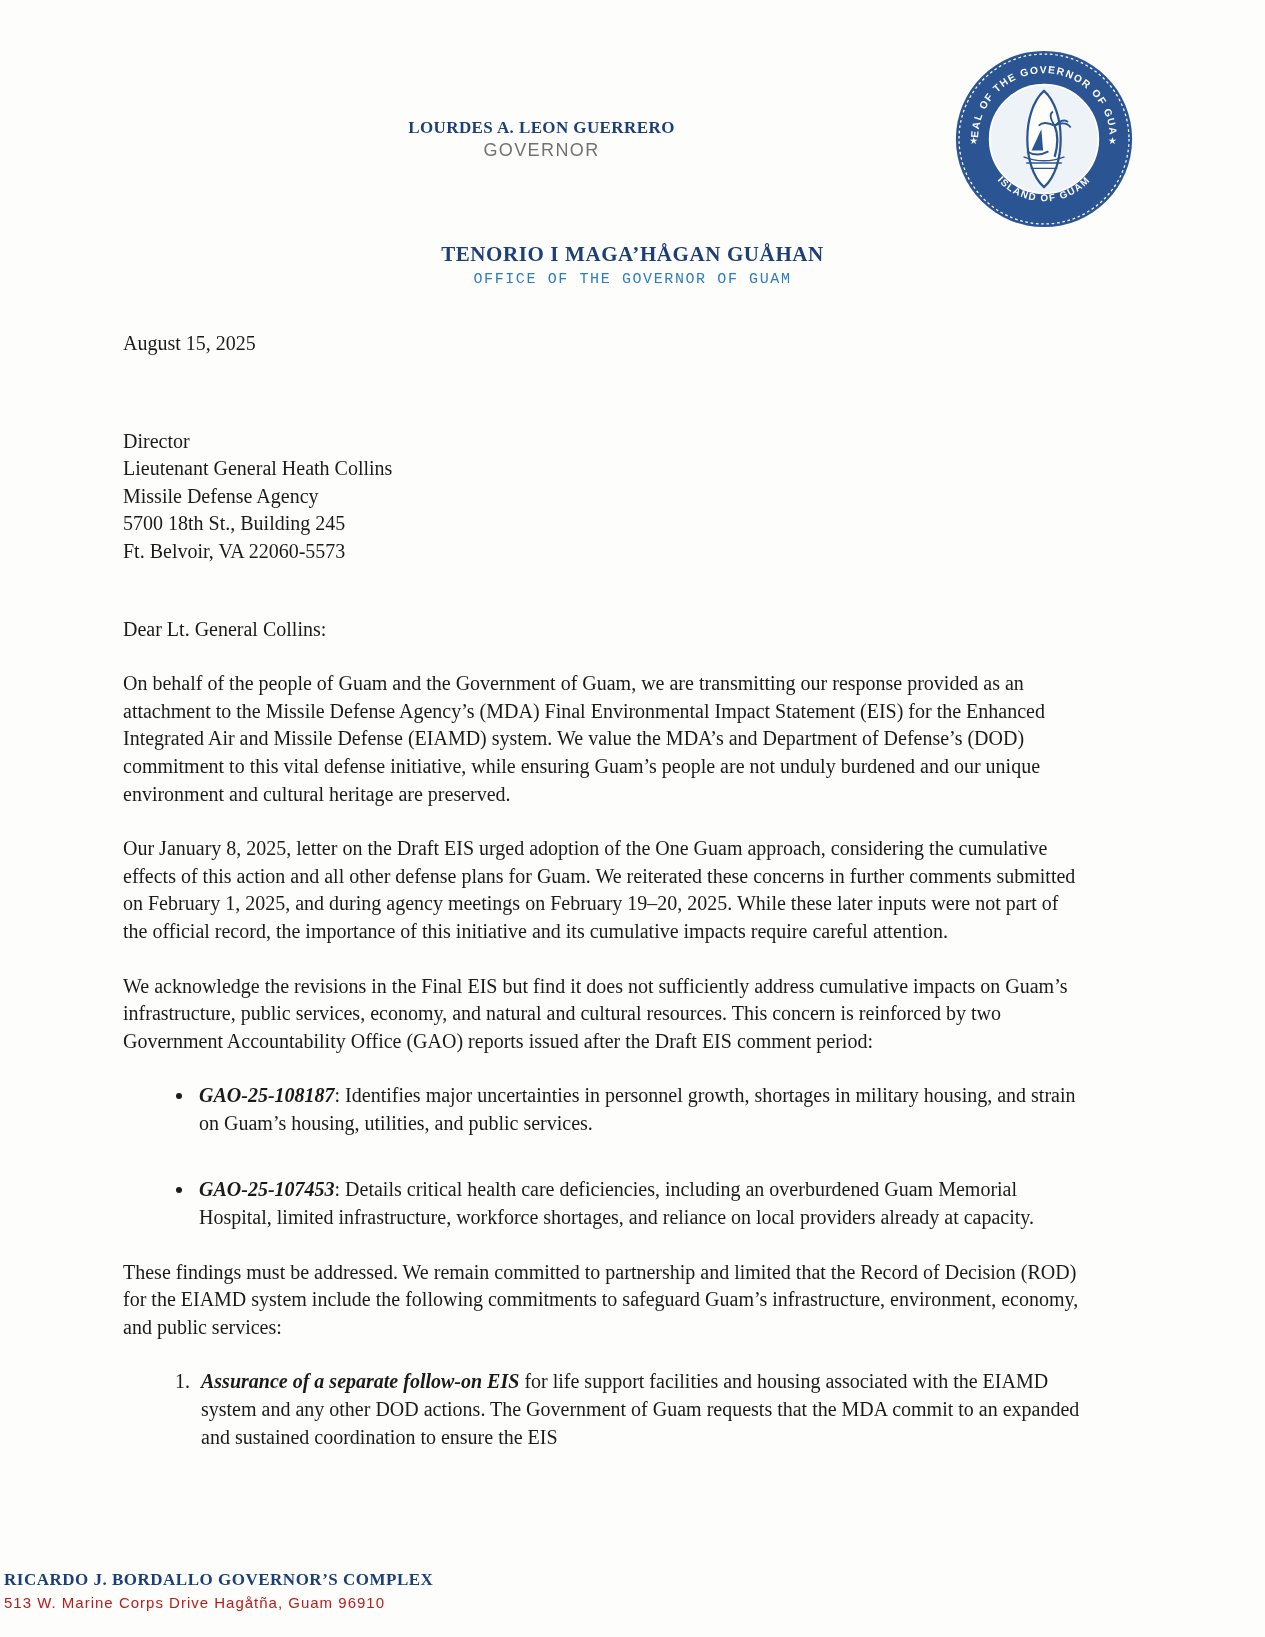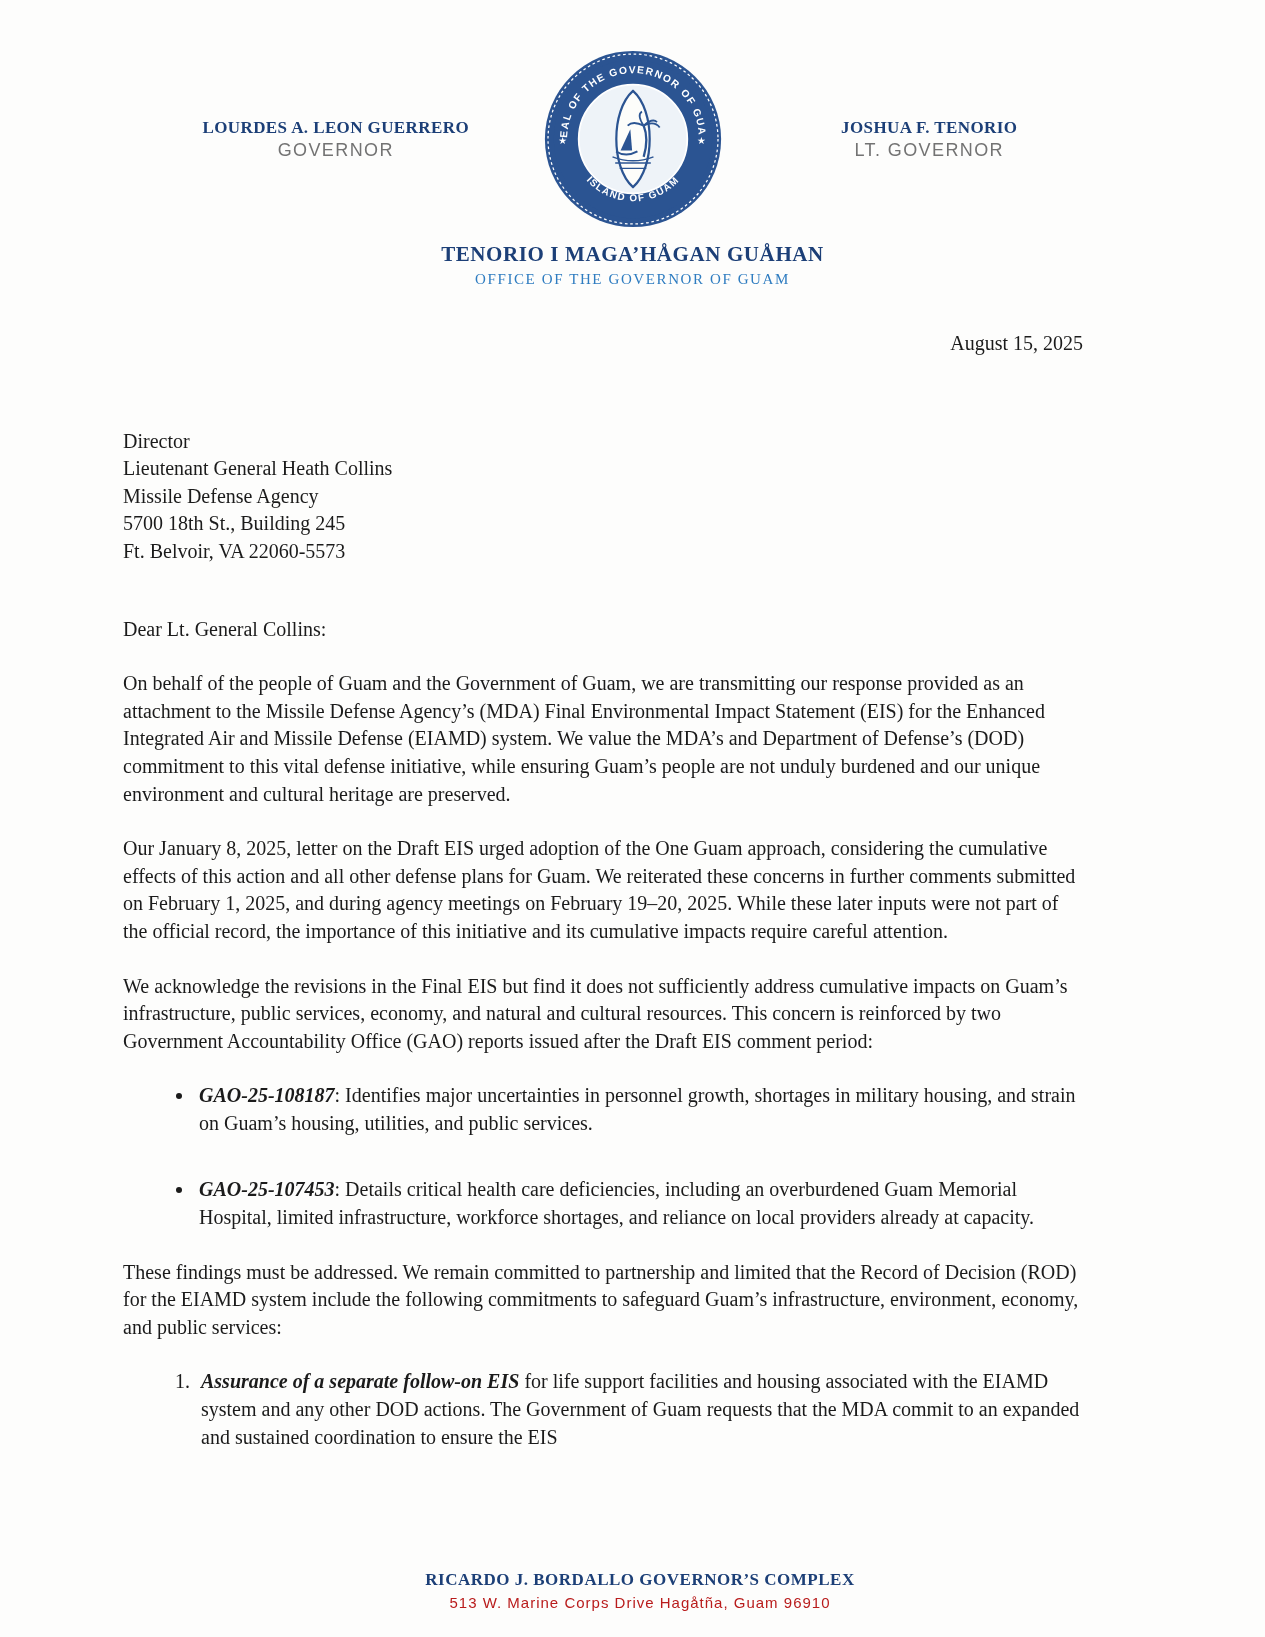--- a/index.html
+++ b/index.html
@@ -26,49 +26,49 @@
     font-family:"Liberation Sans",sans-serif;
     font-size:18px;letter-spacing:1.4px;color:#737373;margin-top:2px;
   }
   .seal-wrap{width:182px;flex:0 0 auto;display:flex;justify-content:center;}
 
   .office-lines{text-align:center;margin-top:14px;}
   .office-chamorro{
     font-weight:bold;font-size:21px;letter-spacing:.6px;color:#1c3f77;
   }
   .office-english{
-    font-family:Liberation Serif, serif;
+    font-family:Liberation Mono, monospace;
     font-size:15px;letter-spacing:1.6px;color:#2e7cc0;margin-top:4px;
   }
 
   
   .letter-body{
     padding:0 182px 0 123px;
     font-size:20px;line-height:1.38;
   }
-  .date{margin-top:42px;text-align:right;}
+  .date{margin-top:42px;}
   .recipient{margin-top:70px;}
   .salutation{margin-top:50px;}
   p.para{margin:27px 0 0 0;}
   .bold{font-weight:bold;font-style:italic;}
 
   ul.bullets{
     margin:27px 0 0 0;padding-left:72px;list-style:disc;
   }
   ul.bullets li{padding-left:4px;}
   ul.bullets li + li{margin-top:39px;}
 
   ol.numbered{
     margin:27px 0 0 0;padding-left:72px;list-style:decimal;
   }
   ol.numbered li{padding-left:6px;}
 
   
   .footer{
-    position:absolute;left:15px;right:0;bottom:26px;text-align:center;
+    position:absolute;left:4px;right:0;bottom:26px;text-align:left;
   }
   .footer-line1{
     font-weight:bold;font-size:17px;letter-spacing:.5px;color:#1c3f77;
   }
   .footer-line2{
     font-family:"Liberation Sans",sans-serif;
     font-size:15px;letter-spacing:1px;color:#b91c1c;margin-top:4px;
   }
 </style>
 </head>
@@ -107,24 +107,20 @@
           <path d="M100,46 C125,68 125,132 100,154 C75,132 75,68 100,46 Z" fill="#fdfdfa" stroke="#2b5492" stroke-width="2.5"></path>
           <path d="M86,113 L97,89 L99,113 Z" fill="#2b5492"></path>
           <path d="M81,114 q11,7 24,0" fill="none" stroke="#2b5492" stroke-width="2.2"></path>
           <path d="M112,120 q6,-20 0,-35" fill="none" stroke="#2b5492" stroke-width="2.6"></path>
           <path d="M112,85 q-12,-6 -18,0 M112,85 q12,-6 18,2 M112,85 q-8,-12 -2,-16 M112,85 q10,-9 15,-4" fill="none" stroke="#2b5492" stroke-width="2"></path>
           <path d="M77,120 q23,9 46,0 M80,127 h40 M85,133 h30" fill="none" stroke="#2b5492" stroke-width="1.6"></path>
         </g>
       </svg>
     </div>
 
-    <div class="official">
-      <div class="official-name">JOSHUA F. TENORIO</div>
-      <div class="official-title">LT. GOVERNOR</div>
-    </div>
   </header>
 
   <div class="office-lines">
     <div class="office-chamorro">TENORIO I MAGA’HÅGAN GUÅHAN</div>
     <div class="office-english">OFFICE OF THE GOVERNOR OF GUAM</div>
   </div>
 
   <main class="letter-body">
     <div class="date">August 15, 2025</div>
 

